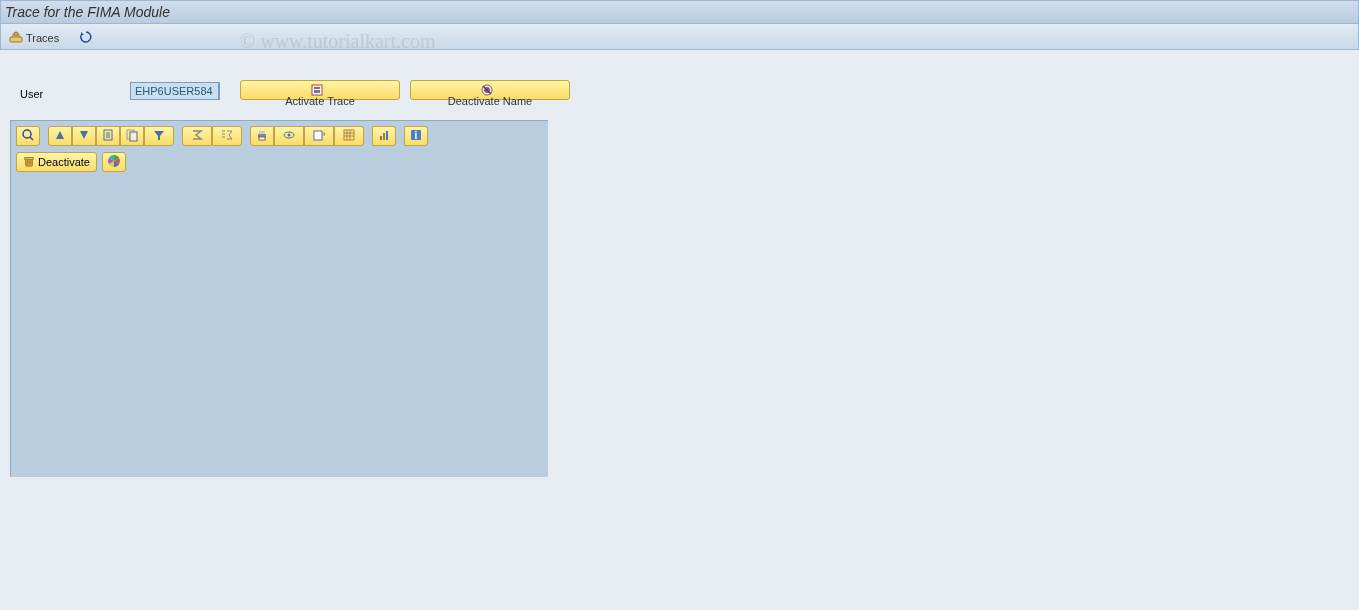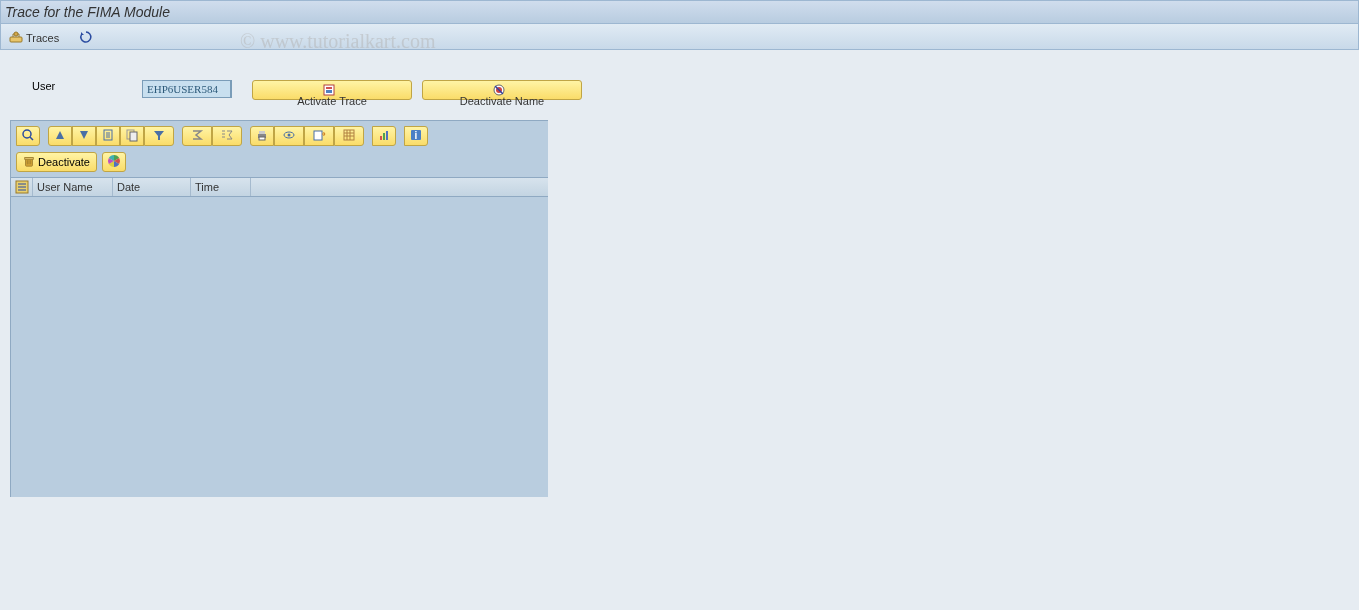--- a/index.html
+++ b/index.html
@@ -49,33 +49,32 @@
       left: 240px;
       color: rgba(180, 180, 180, 0.5);
       font-size: 20px;
       font-family: "Times New Roman", serif;
       pointer-events: none;
       z-index: 100;
     }
     .user-row {
       padding: 30px 20px 20px 20px;
       display: flex;
-      align-items: flex-start;
+      align-items: flex-end;
       gap: 10px;
-      margin-left: 12px;
     }
     .user-label {
       width: 100px;
     }
     .user-input {
       background: #c8dfef;
       border: 1px solid #7a9cb8;
       border-right: 2px solid #7a9cb8;
       padding: 2px 4px;
-      font-family: Liberation Serif, serif;
+      font-family: Liberation Sans, sans-serif;
       font-size: 11px;
       width: 90px;
       height: 18px;
       color: #2d5a7a;
     }
     .action-button {
       background: linear-gradient(to bottom, #fff4a5 0%, #fadc69 100%);
       border: 1px solid #c0a545;
       border-radius: 3px;
       padding: 2px 10px;
@@ -401,26 +400,15 @@
           <path d="M7 7 L12.2 10 A6 6 0 0 1 7 13 Z" fill="#5070c0"></path>
           <path d="M7 7 L7 13 A6 6 0 0 1 1.8 10 Z" fill="#d8d040"></path>
           <path d="M7 7 L1.8 10 A6 6 0 0 1 1.8 4 Z" fill="#c050c0"></path>
           <path d="M7 7 L1.8 4 A6 6 0 0 1 7 1 Z" fill="#40b0b0"></path>
         </svg>
       </span>
     </button>
   </div>
 
 
-  <div class="grid-header">
-    <div class="selector">
-      <svg width="14" height="14" viewBox="0 0 14 14">
-        <rect x="1" y="1" width="12" height="12" fill="#e8d070" stroke="#9a7a2a"></rect>
-        <path d="M3 4h8M3 7h8M3 10h8" stroke="#2a4ba0"></path>
-      </svg>
-    </div>
-    <div class="col col-user">User Name</div>
-    <div class="col col-date">Date</div>
-    <div class="col col-time">Time</div>
-  </div>
 
   <div class="grid-body"></div>
 </div>
 
 </body></html>

